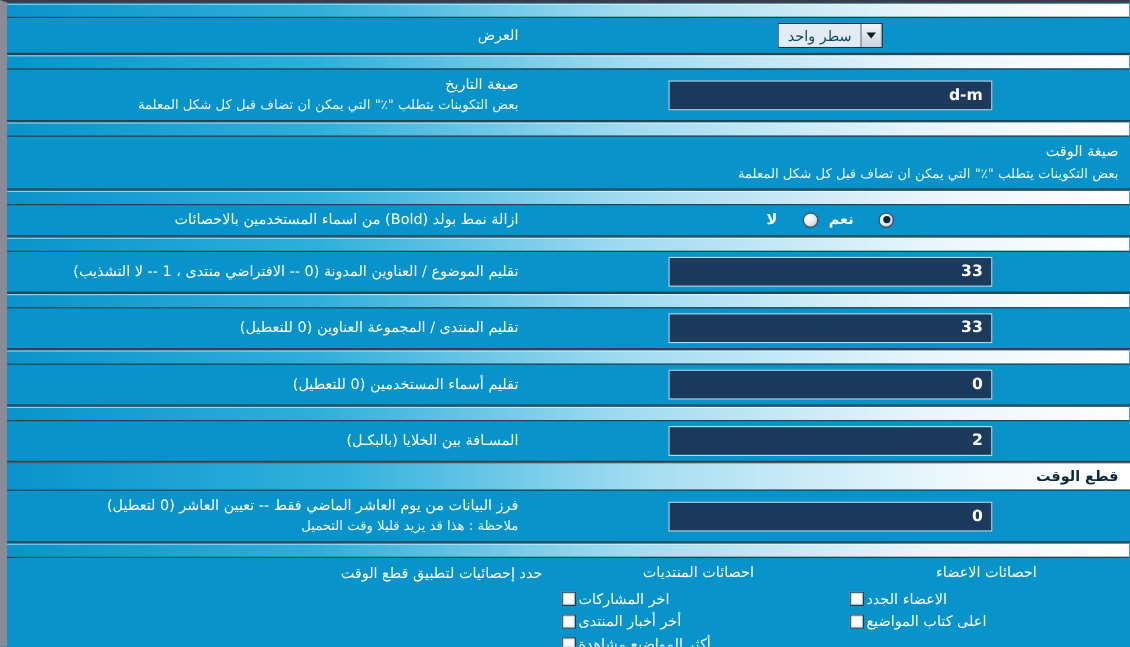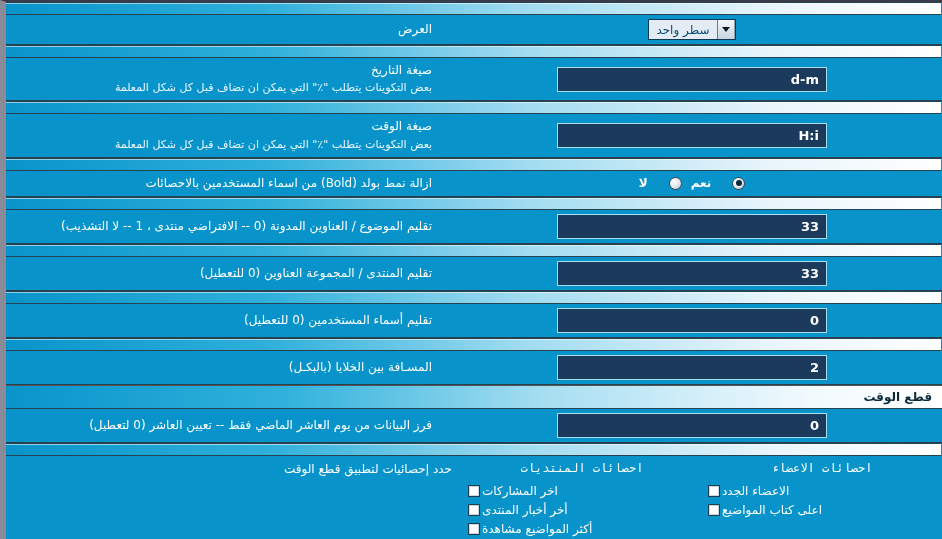--- a/index.html
+++ b/index.html
@@ -182,21 +182,20 @@
     text-align: right;
     padding: 4px 10px 0 8px;
     color: #ffffff;
     font-size: 12px;
   }
   .cb-col-title {
     text-align: center;
     font-size: 12px;
     color: #ffffff;
     padding: 3px 0 5px 0;
-    font-family: Liberation Mono, monospace;
   }
   .cb-row {
     display: flex;
     align-items: center;
     justify-content: flex-end;
     gap: 2px;
     padding: 2px 14px 2px 0;
     height: 19px;
   }
   .cb-row .cb-label {
@@ -239,23 +238,20 @@
     </div>
     <div class="label-cell">
       <span class="lbl-main">صيغة التاريخ</span>
       <span class="lbl-sub">بعض التكوينات يتطلب  "٪" التي يمكن ان تضاف قبل كل شكل المعلمة</span>
     </div>
   </div>
 
   <div class="sep"></div>
 
   <div class="row">
-    <div class="control-cell">
-      <input class="txt" type="text" value="H:i" style="">
-    </div>
     <div class="label-cell">
       <span class="lbl-main">صيغة الوقت</span>
       <span class="lbl-sub">بعض التكوينات يتطلب  "٪" التي يمكن ان تضاف قبل كل شكل المعلمة</span>
     </div>
   </div>
 
   <div class="sep"></div>
 
   <div class="row">
     <div class="control-cell">
@@ -322,20 +318,21 @@
   <div class="section-bar">
     <span class="section-title">قطع الوقت</span>
   </div>
 
   <div class="row">
     <div class="control-cell">
       <input class="txt" type="text" value="0" style="">
     </div>
     <div class="label-cell">
       <span class="lbl-main">فرز البيانات من يوم العاشر الماضي فقط -- تعيين العاشر  (0 لتعطيل)</span>
+      <span class="lbl-sub">ملاحظة : هذا قد يزيد قليلا وقت التحميل</span>
     </div>
   </div>
 
   <div class="sep"></div>
 
   <div class="cb-area">
 
     <div class="cb-col">
       <div class="cb-col-title">احصائات الاعضاء</div>
       <div class="cb-row">

